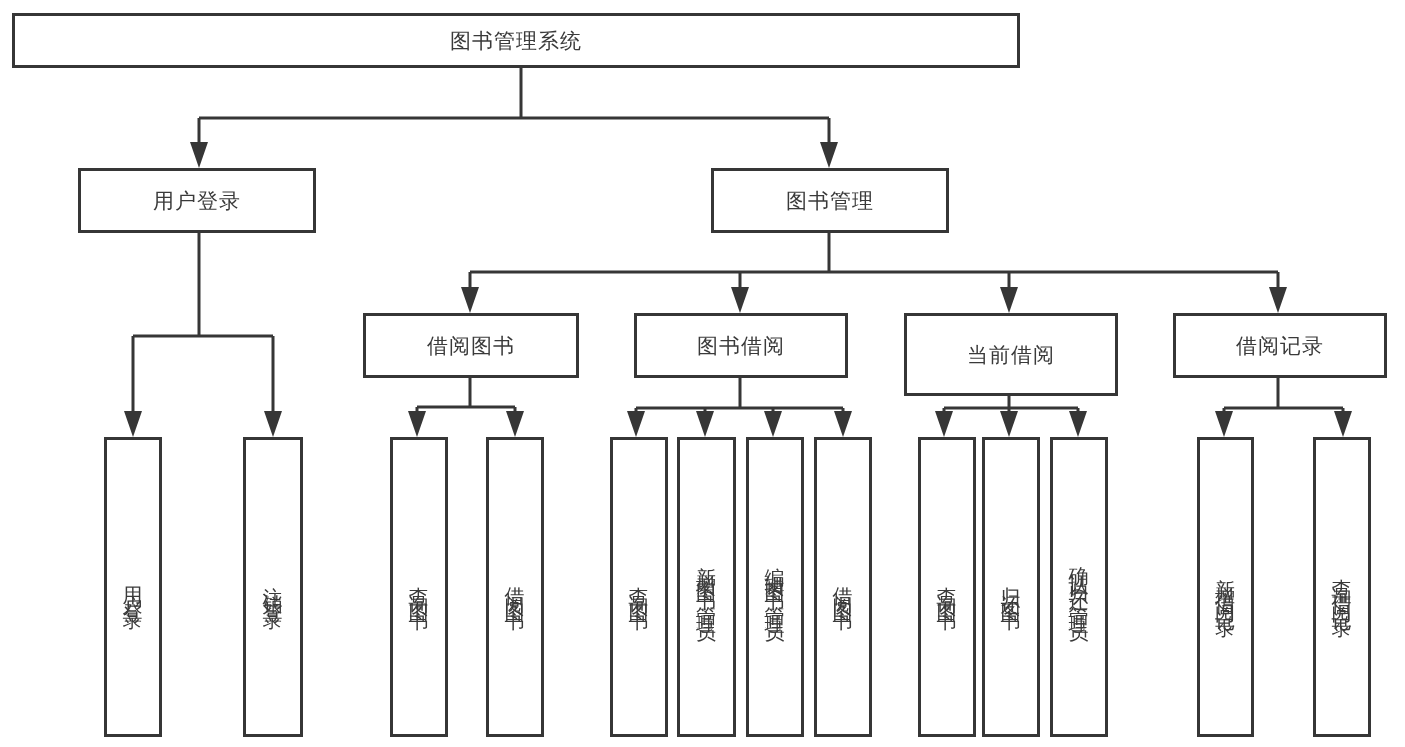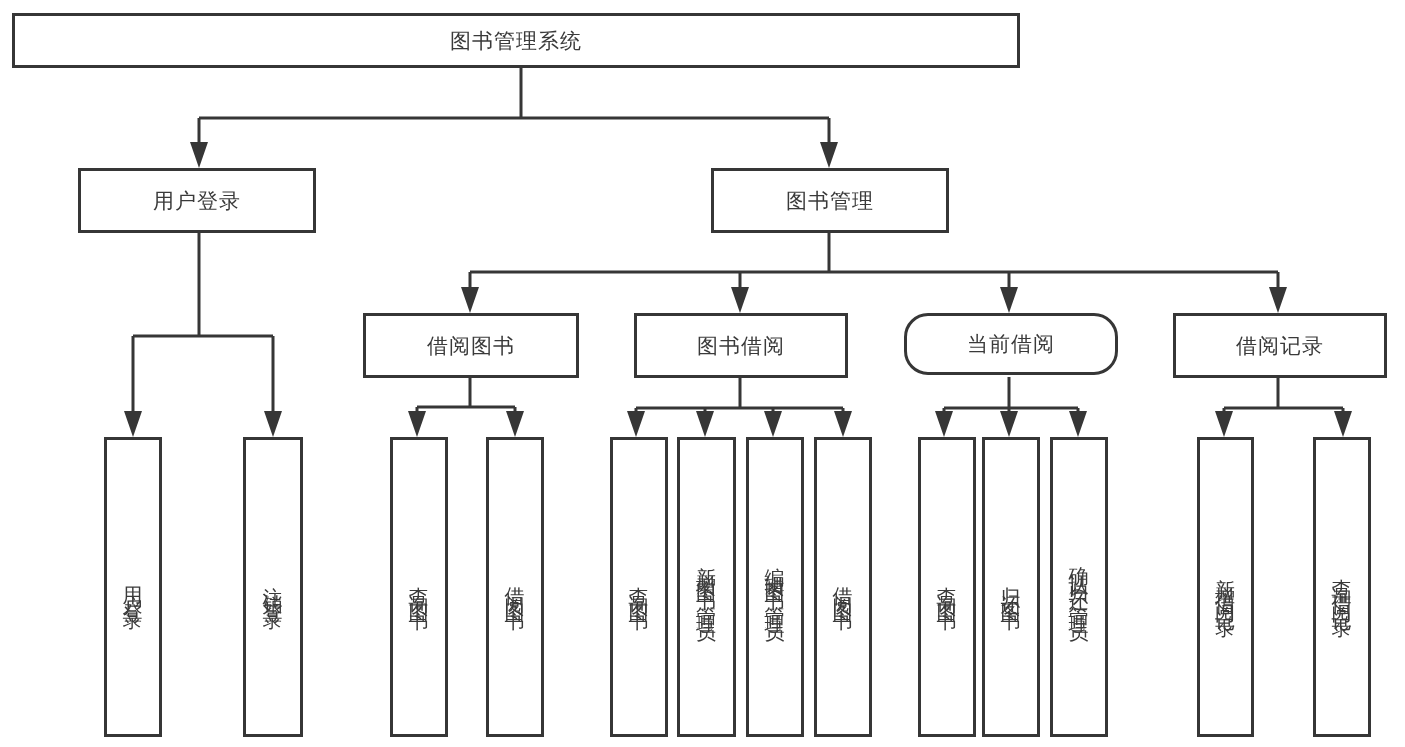--- a/index.html
+++ b/index.html
@@ -94,21 +94,21 @@
   <div class="node h-node" style="left:711px;top:168px;width:238px;height:65px;">
     <span>图书管理</span>
   </div>
 
   <div class="node h-node" style="left:363px;top:313px;width:216px;height:65px;">
     <span>借阅图书</span>
   </div>
   <div class="node h-node" style="left:634px;top:313px;width:214px;height:65px;">
     <span>图书借阅</span>
   </div>
-  <div class="node h-node" style="left:904px;top:313px;width:214px;height:62px;border-radius:24px;">
+  <div class="node h-node" style="left:904px;top:313px;width:214px;height:83px;">
     <span>当前借阅</span>
   </div>
   <div class="node h-node" style="left:1173px;top:313px;width:214px;height:65px;">
     <span>借阅记录</span>
   </div>
 
   <div class="node leaf" style="left:104px;width:58px;">
     <span>用户登录</span>
   </div>
   <div class="node leaf" style="left:243px;width:60px;">

